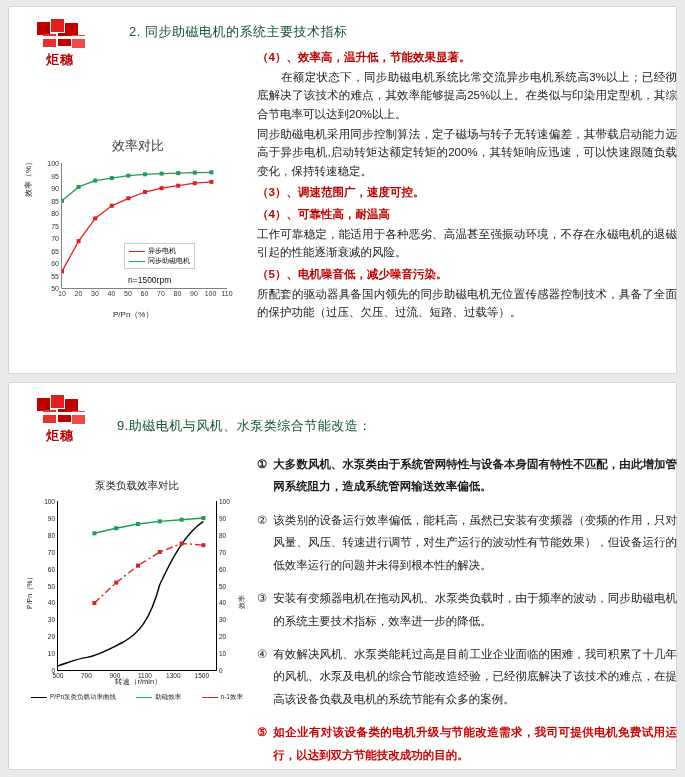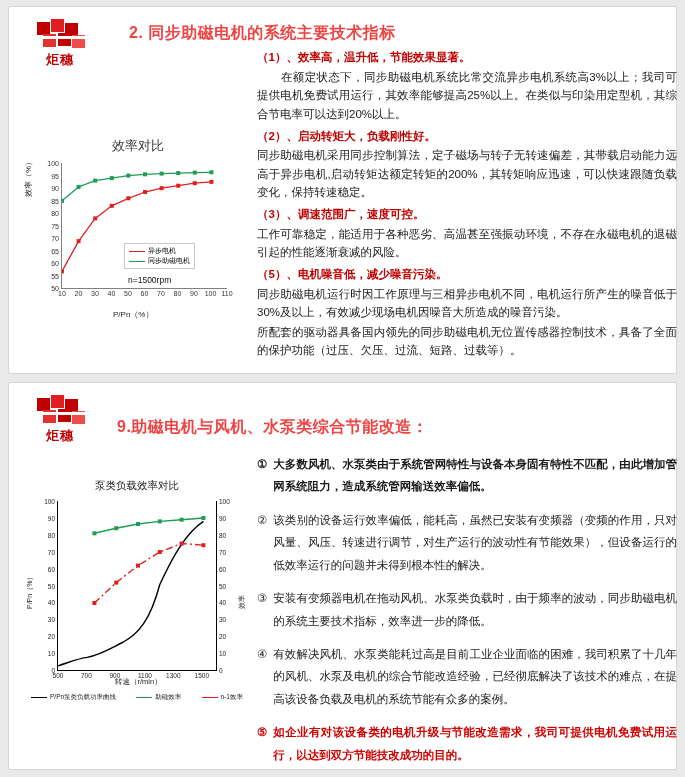--- a/index.html
+++ b/index.html
@@ -58,23 +58,23 @@
     text-align: center;
     color: #c00000;
     font-size: 13px;
     font-weight: bold;
     letter-spacing: 1px;
   }
 
   
   .card-title {
     position: absolute;
-    font-size: 16px;
-    font-weight: bold;
-    color: #ef4444;
+    font-size: 13px;
+    font-weight: normal;
+    color: #14532d;
     letter-spacing: .5px;
   }
   #title1 { left: 120px; top: 16px; }
   #title2 { left: 108px; top: 34px; }
 
   
   .rcol1 {
     position: absolute;
     left: 248px; top: 38px;
     width: 420px;
@@ -242,28 +242,27 @@
           <div class="sq s5"></div>
           <div class="sq s6"></div>
         <div class="bar"></div>
       </div>
       <div class="name">炬穗</div>
     </div>
 
     <div class="card-title" id="title1">2. 同步助磁电机的系统主要技术指标</div>
 
     <div class="rcol1">
-      <div class="sub">（1）、效率高，温升低，节能效果显著。</div>
-      <div class="para indent">在额定状态下，同步助磁电机系统比常交流异步电机系统高3%以上；我司可提供电机免费试用运行，其效率能够提高25%以上。在类似与印染用定型机，其综合节电率可以达到20%以上。</div>
-      <div class="sub">（2）、启动转矩大，负载刚性好。</div>
+      <div class="sub">（4）、效率高，温升低，节能效果显著。</div>
+      <div class="para indent">在额定状态下，同步助磁电机系统比常交流异步电机系统高3%以上；已经彻底解决了该技术的难点，其效率能够提高25%以上。在类似与印染用定型机，其综合节电率可以达到20%以上。</div>
       <div class="para">同步助磁电机采用同步控制算法，定子磁场与转子无转速偏差，其带载启动能力远高于异步电机,启动转矩达额定转矩的200%，其转矩响应迅速，可以快速跟随负载变化，保持转速稳定。</div>
       <div class="sub">（3）、调速范围广，速度可控。</div>
+      <div class="sub">（4）、可靠性高，耐温高</div>
       <div class="para">工作可靠稳定，能适用于各种恶劣、高温甚至强振动环境，不存在永磁电机的退磁引起的性能逐渐衰减的风险。</div>
       <div class="sub">（5）、电机噪音低，减少噪音污染。</div>
-      <div class="para">同步助磁电机运行时因工作原理与三相异步电机不同，电机运行所产生的噪音低于30%及以上，有效减少现场电机因噪音大所造成的噪音污染。</div>
       <div class="para">所配套的驱动器具备国内领先的同步助磁电机无位置传感器控制技术，具备了全面的保护功能（过压、欠压、过流、短路、过载等）。</div>
     </div>
 
     <div class="chart1-wrap">
       <div class="chart1-title">效率对比</div>
       <div class="axlabel" id="ylab1">效率（%）</div>
       <div class="axlabel" id="xlab1">P/Pn（%）</div>
 
       <div class="plot1">
 

